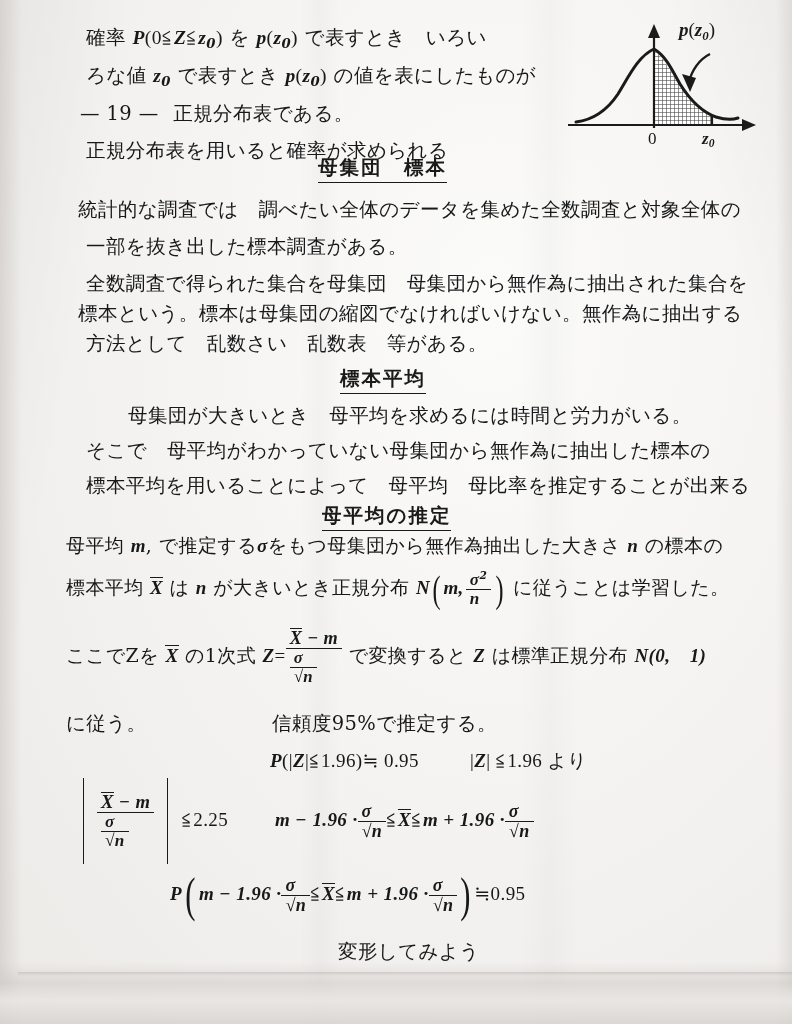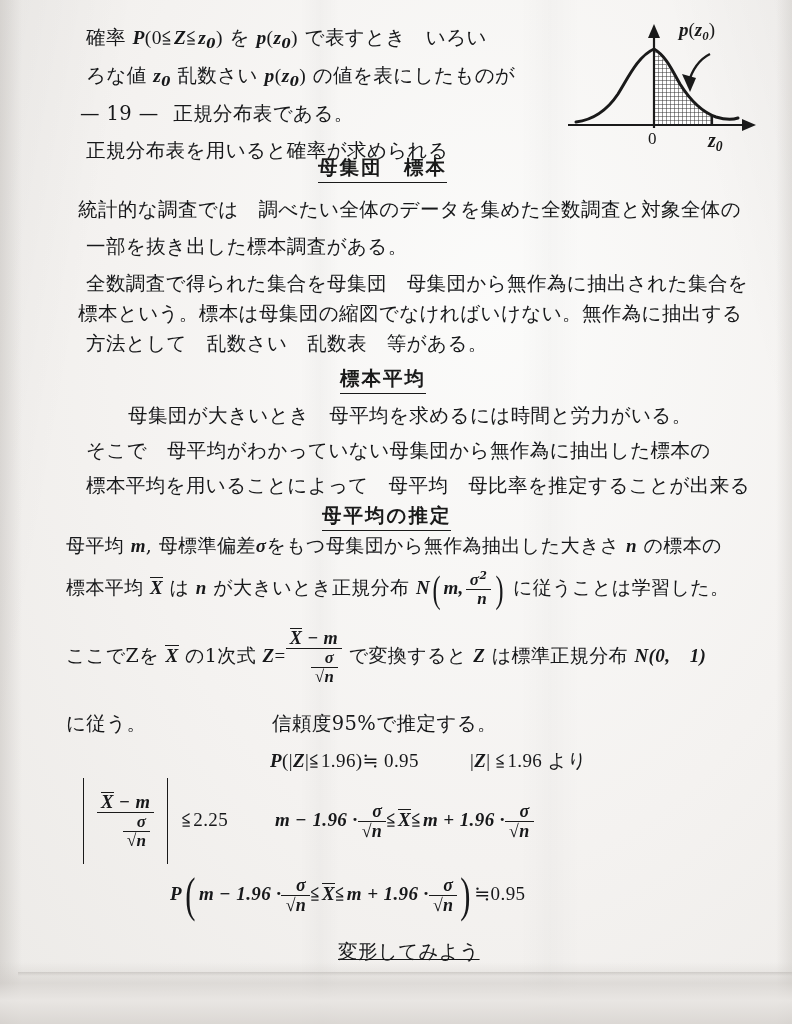--- a/index.html
+++ b/index.html
@@ -63,21 +63,21 @@
     font-size:19.5px;font-weight:700;letter-spacing:2px;
     border-bottom:1.6px solid #1a1a1a;
     padding-bottom:1px;white-space:nowrap;
   }
   .mathit{font-style:italic;font-family:"Liberation Serif","DejaVu Serif",serif;font-weight:700;}
   .mathup{font-family:"Liberation Serif","DejaVu Serif",serif;}
   .sub{font-size:0.68em;vertical-align:-0.28em;font-style:italic;font-weight:700;}
   .sup{font-size:0.62em;vertical-align:0.55em;font-weight:700;font-style:italic;}
 
   
-  .frac{display:inline-block;vertical-align:middle;text-align:right;line-height:1.05;}
+  .frac{display:inline-block;vertical-align:middle;text-align:left;line-height:1.05;}
   .frac .num{display:block;padding:0 4px;border-bottom:1.5px solid #1a1a1a;}
   .frac .den{display:block;padding:0 4px;}
   .ovl{border-top:1.5px solid #1a1a1a;padding-top:0px;display:inline-block;line-height:1.0;}
   .paren-big{
     display:inline-block;font-size:2.05em;font-weight:400;
     vertical-align:middle;transform:scaleX(0.62);line-height:0.78;
     font-family:"Liberation Serif",serif;
   }
   .bar-abs{
     display:inline-block;width:0;border-left:1.6px solid #1a1a1a;
@@ -90,21 +90,21 @@
 </head>
 <body>
 
 <div class="page">
 
   <div class="body-text" style="left:86px;top:24px;">
     <span>確率 </span><span class="mathit">P</span><span class="mathup">(</span><span class="mathup">0</span><span class="mathup">≦</span><span class="mathit">Z</span><span class="mathup">≦</span><span class="mathit">z</span><span class="sub">0</span><span class="mathup">)</span><span> を </span><span class="mathit">p</span><span class="mathup">(</span><span class="mathit">z</span><span class="sub">0</span><span class="mathup">)</span><span> で表すとき　いろい</span>
   </div>
 
   <div class="body-text" style="left:86px;top:62px;">
-    <span>ろな値 </span><span class="mathit">z</span><span class="sub">0</span><span> 乱数さい </span><span class="mathit">p</span><span class="mathup">(</span><span class="mathit">z</span><span class="sub">0</span><span class="mathup">)</span><span> の値を表にしたものが</span>
+    <span>ろな値 </span><span class="mathit">z</span><span class="sub">0</span><span> で表すとき </span><span class="mathit">p</span><span class="mathup">(</span><span class="mathit">z</span><span class="sub">0</span><span class="mathup">)</span><span> の値を表にしたものが</span>
   </div>
 
   <div class="body-text" style="left:80px;top:100px;">
     <span>— 19 —</span>
     <span style="margin-left:8px;">正規分布表である。</span>
   </div>
 
   <div class="body-text" style="left:86px;top:137px;">正規分布表を用いると確率が求められる</div>
 
   <div class="graph" style="left:566px;top:12px;width:226px;height:148px;">
@@ -128,41 +128,41 @@
 
       <line x1="146" y1="113" x2="146" y2="104" stroke="#1a1a1a" stroke-width="2.2"></line>
 
       <path d="M144,42 C132,48 126,58 122,72" fill="none" stroke="#1a1a1a" stroke-width="2.4"></path>
       <polygon points="116,62 124,80 130,66" fill="#1a1a1a"></polygon>
     </svg>
     <div style="position:absolute;left:113px;top:7px;font-size:19px;">
       <span class="mathit">p</span><span class="mathup">(</span><span class="mathit">z</span><span class="sub">0</span><span class="mathup">)</span>
     </div>
     <div style="position:absolute;left:82px;top:117px;font-size:17px;" class="mathup">0</div>
-    <div style="position:absolute;left:136px;top:117px;font-size:20px;margin-left:6px;">
+    <div style="position:absolute;left:136px;top:117px;font-size:17px;">
       <span class="mathit">z</span><span class="sub">0</span>
     </div>
   </div>
 
   <div class="heading" style="left:318px;top:154px;">母集団　標本</div>
   <div class="body-text" style="left:78px;top:196px;">統計的な調査では　調べたい全体のデータを集めた全数調査と対象全体の</div>
   <div class="body-text" style="left:86px;top:233px;">一部を抜き出した標本調査がある。</div>
   <div class="body-text" style="left:86px;top:270px;">全数調査で得られた集合を母集団　母集団から無作為に抽出された集合を</div>
   <div class="body-text" style="left:78px;top:300px;">標本という。標本は母集団の縮図でなければいけない。無作為に抽出する</div>
   <div class="body-text" style="left:86px;top:330px;">方法として　乱数さい　乱数表　等がある。</div>
 
   <div class="heading" style="left:340px;top:365px;">標本平均</div>
   <div class="body-text" style="left:128px;top:402px;">母集団が大きいとき　母平均を求めるには時間と労力がいる。</div>
   <div class="body-text" style="left:86px;top:437px;">そこで　母平均がわかっていない母集団から無作為に抽出した標本の</div>
   <div class="body-text" style="left:86px;top:472px;">標本平均を用いることによって　母平均　母比率を推定することが出来る</div>
 
   <div class="heading" style="left:322px;top:502px;">母平均の推定</div>
 
   <div class="body-text" style="left:66px;top:533px;font-size:19px;">
-    <span>母平均 </span><span class="mathit">m</span><span>, 母標準偏差</span><span class="mathit">σ</span><span>をもつ母集団から無作為抽出した大きさ </span><span class="mathit">n</span><span> の標本の</span>
+    <span>母平均 </span><span class="mathit">m</span><span>, で推定する</span><span class="mathit">σ</span><span>をもつ母集団から無作為抽出した大きさ </span><span class="mathit">n</span><span> の標本の</span>
   </div>
 
   <div class="body-text" style="left:66px;top:570px;font-size:19px;">
     <span>標本平均 </span><span class="mathit ovl">X</span><span> は </span><span class="mathit">n</span><span> が大きいとき正規分布 </span><span class="mathit">N</span><span class="paren-big">(</span><span class="mathit">m,</span><span class="frac" style="font-size:0.9em;margin:0 2px;"><span class="num"><span class="mathit">σ</span><span class="sup">2</span></span><span class="den mathit">n</span></span><span class="paren-big">)</span><span> に従うことは学習した。</span>
   </div>
 
   <div class="body-text" style="left:66px;top:628px;font-size:19px;">
     <span>ここでZを </span><span class="mathit ovl">X</span><span> の1次式 </span><span class="mathit">Z</span><span class="mathup">=</span><span class="frac" style="font-size:0.96em;"><span class="num"><span class="mathit ovl">X</span><span class="mathit"> − m</span></span><span class="den"><span class="frac" style="font-size:0.92em;"><span class="num mathit">σ</span><span class="den mathit">√n</span></span></span></span><span> で変換すると </span><span class="mathit">Z</span><span> は標準正規分布 </span><span class="mathit">N(0,　1)</span>
   </div>
 
@@ -181,21 +181,21 @@
 
     <span style="display:inline-block;width:34px;"></span>
 
     <span class="mathit">m − 1.96 ·</span><span class="frac" style="font-size:0.95em;"><span class="num mathit">σ</span><span class="den mathit">√n</span></span><span class="mathup">≦</span><span class="mathit ovl">X</span><span class="mathup">≦</span><span class="mathit">m + 1.96 ·</span><span class="frac" style="font-size:0.95em;"><span class="num mathit">σ</span><span class="den mathit">√n</span></span>
   </div>
 
   <div class="body-text" style="left:170px;top:876px;font-size:19px;">
     <span class="mathit">P</span><span class="paren-big" style="font-size:2.6em;">(</span><span class="mathit">m − 1.96 ·</span><span class="frac" style="font-size:0.95em;"><span class="num mathit">σ</span><span class="den mathit">√n</span></span><span class="mathup">≦</span><span class="mathit ovl">X</span><span class="mathup">≦</span><span class="mathit">m + 1.96 ·</span><span class="frac" style="font-size:0.95em;"><span class="num mathit">σ</span><span class="den mathit">√n</span></span><span class="paren-big" style="font-size:2.6em;">)</span><span class="mathup">≒0.95</span>
   </div>
 
-  <div class="body-text" style="left:338px;top:938px;text-decoration:underline;">変形してみよう</div>
+  <div class="body-text" style="left:338px;top:938px;">変形してみよう</div>
 
   <div class="crease"></div>
   <div class="crease2"></div>
   <div class="edge-left"></div>
   <div class="edge-right"></div>
   <div class="edge-bottom2"></div>
   <div class="edge-bottom"></div>
 </div>
 
 </body></html>

